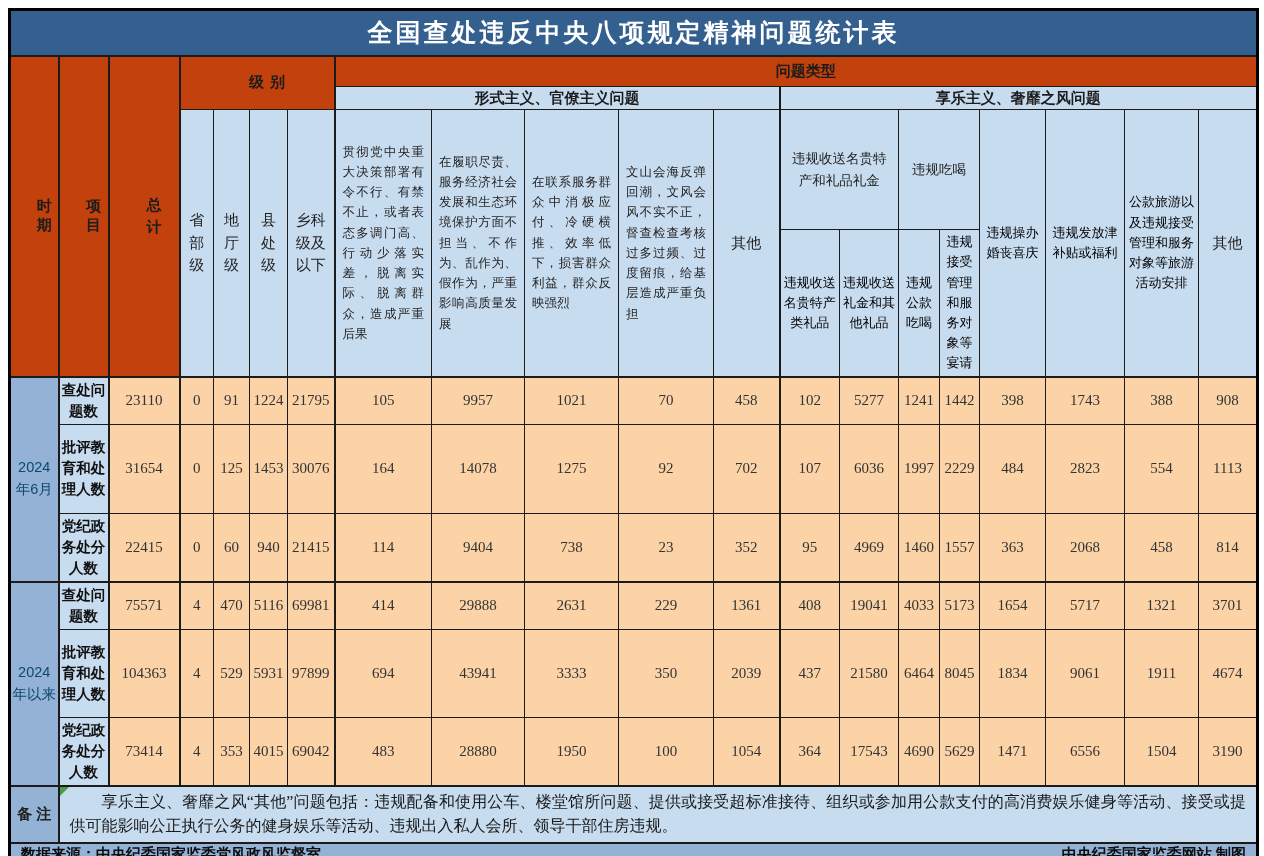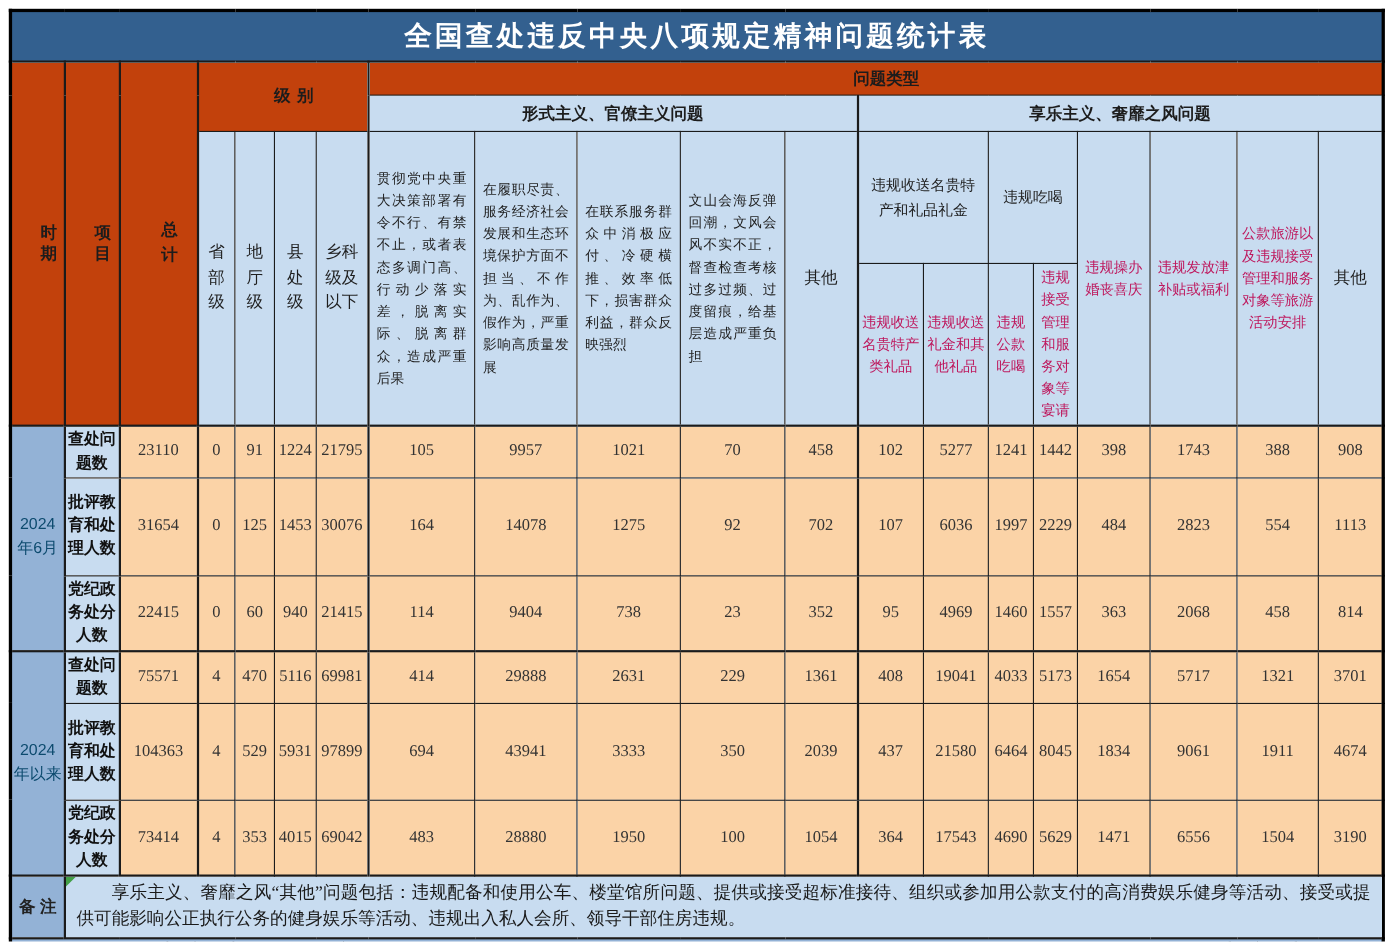--- a/index.html
+++ b/index.html
@@ -4,21 +4,21 @@
 <style>
   html,body{margin:0;padding:0;width:1264px;height:856px;background:#ffffff;overflow:hidden;
     font-family:"Liberation Sans",sans-serif;}
   table{border-collapse:collapse;table-layout:fixed;width:1248px;margin:8px 0 0 8px;
     border:3px solid #000;}
   td{border:1px solid #1b1b1b;text-align:center;vertical-align:middle;color:#222;
     overflow:hidden;padding:0;word-break:break-all;}
   
   tr.rt{height:46px}
   tr.r1{height:31px}
-  tr.r2{height:33px}
+  tr.r2{height:23px}
   tr.r3{height:120px}
   tr.r4{height:147px}
   tr.d1{height:41px}
   tr.d2{height:89px}
   tr.d3{height:62px}
   tr.d4{height:43px}
   tr.d5{height:88px}
   tr.d6{height:63px}
   tr.rn{height:54px}
   tr.rs{height:23px}
@@ -29,21 +29,21 @@
   .title-cell{background:#33608F;color:#fff;font-weight:bold;font-size:25px;letter-spacing:3px;
     border-bottom-width:2px;font-family:"Liberation Serif",serif;}
   .hdr{background:#c2410c;font-weight:bold;font-size:15px;color:#1c1c1c;padding-left:20px;}
   .band{background:#C8DCF0;font-weight:bold;font-size:15px;color:#1c1c1c;}
   .leaf{background:#C8DCF0;font-size:15px;line-height:1.5;color:#1f1f1f;
     font-family:"Liberation Serif",serif;}
   .lv1{padding:0 8px}
   .lv2{padding:0 2px}
   .ljust{background:#C8DCF0;font-size:12.5px;line-height:1.62;text-align:justify;
     padding:5px 7px;color:#1f1f1f;font-family:"Liberation Serif",serif;}
-  .sml{background:#C8DCF0;font-size:13px;line-height:1.55;padding:2px 3px;color:#be185d;
+  .sml{background:#C8DCF0;font-size:13px;line-height:1.55;padding:2px 3px;color:#000000;
     font-family:"Liberation Serif",serif;}
   .grp{background:#C8DCF0;font-size:13.5px;line-height:1.6;padding:2px 6px;color:#1f1f1f;
     font-family:"Liberation Serif",serif;}
   .period{background:#93B2D6;font-size:14.5px;line-height:1.5;color:#0c4a6e;}
   .mlabel{background:#C8DCF0;font-weight:bold;font-size:14.5px;line-height:1.45;
     padding:2px;color:#111;}
   .num{background:#FBD3A7;font-size:15px;color:#333;font-family:"Liberation Serif",serif;}
   .stack{display:inline-block;width:1.3em;line-height:1.5;}
   .lsp{letter-spacing:6px;text-indent:6px;margin-top:36px;}
   

